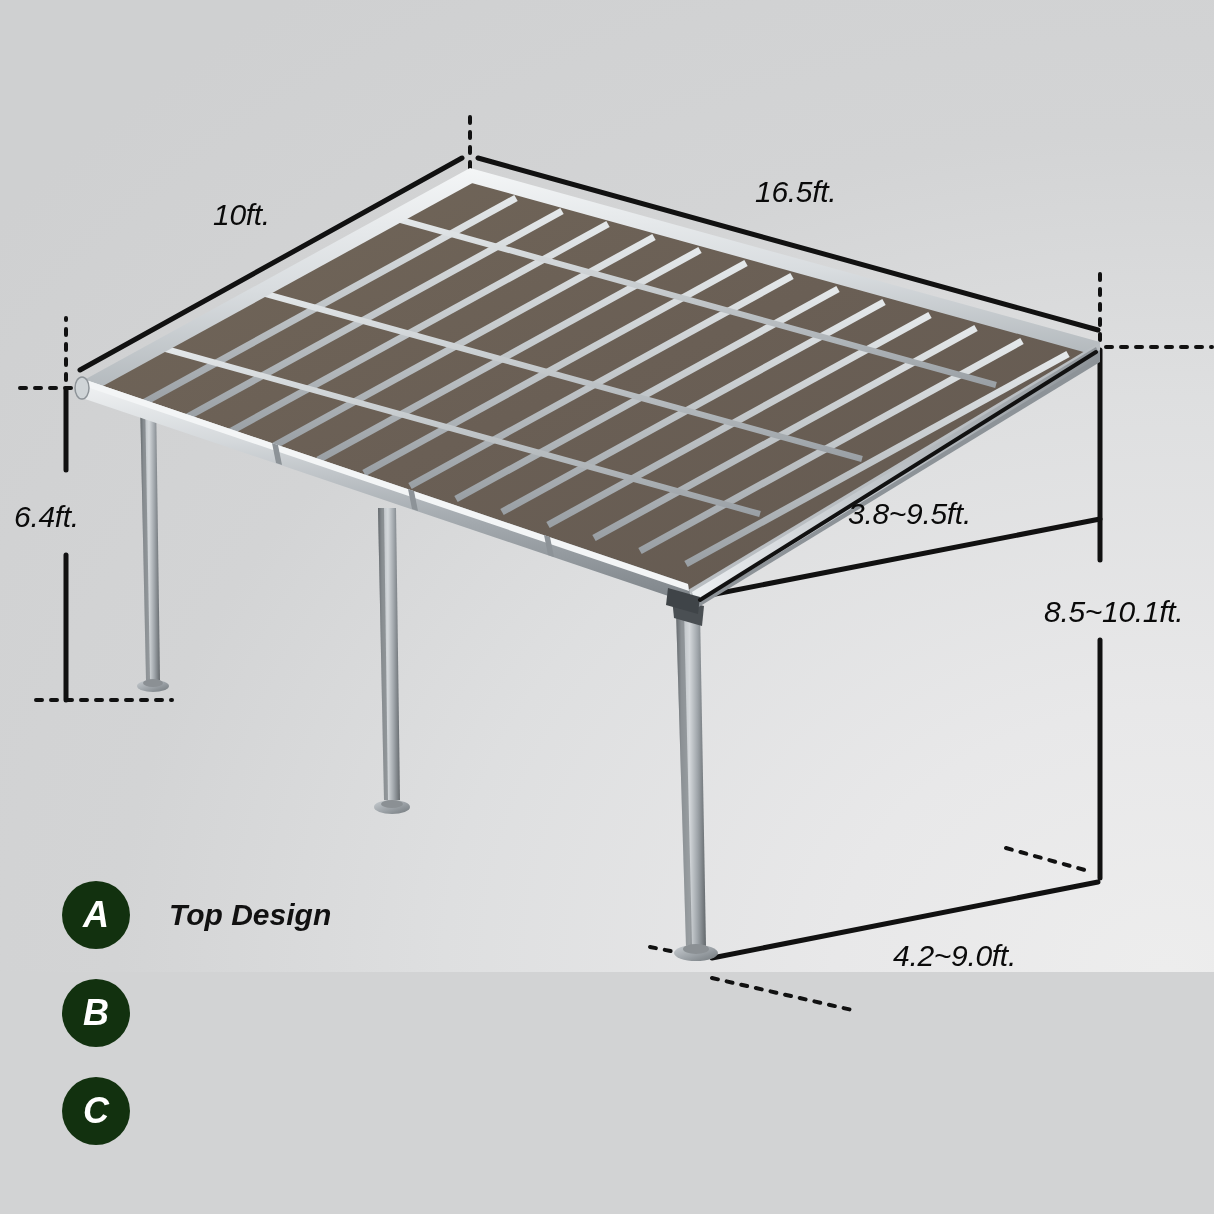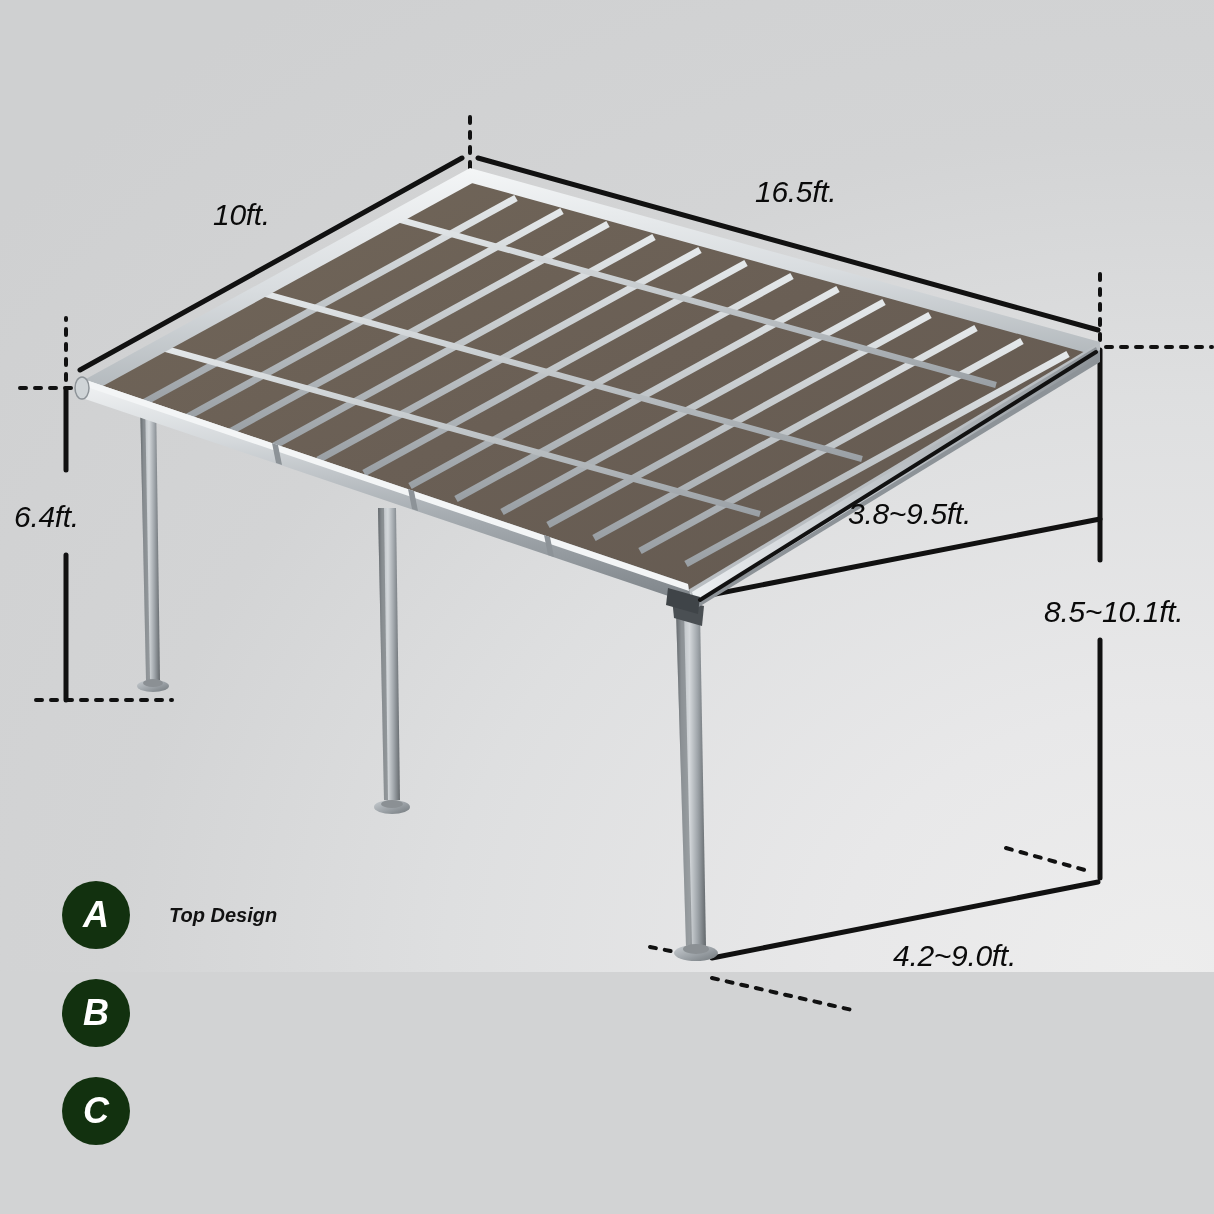--- a/index.html
+++ b/index.html
@@ -48,21 +48,21 @@
     align-items: center;
     justify-content: center;
     color: #ffffff;
     font-size: 36px;
     font-weight: 700;
     letter-spacing: 0;
     flex: 0 0 auto;
   }
   .legend-label {
     margin-left: 39px;
-    font-size: 20px;
+    font-size: 30px;
     font-weight: 700;
     color: #111111;
     white-space: nowrap;
   }
   .dim-label {
     position: absolute;
     font-size: 30px;
     font-weight: 500;
     color: #0a0a0a;
     white-space: nowrap;

